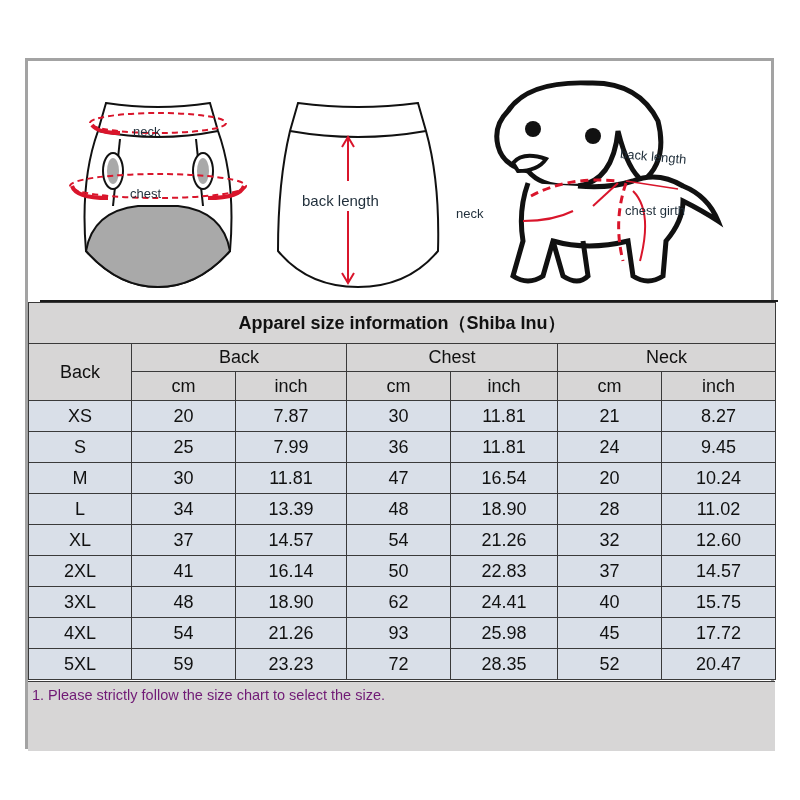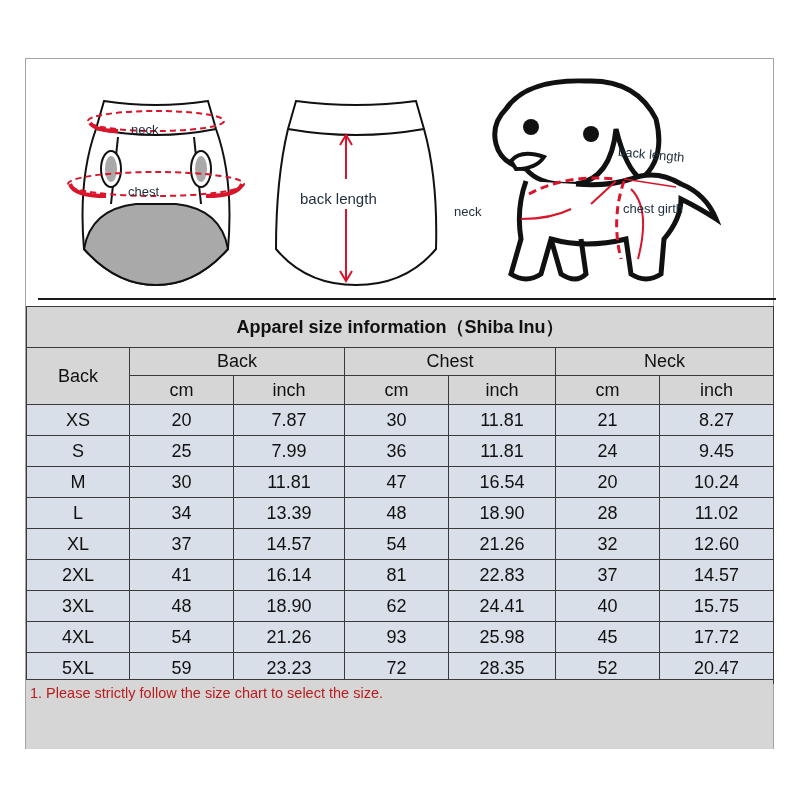--- a/index.html
+++ b/index.html
@@ -1,33 +1,33 @@
 <!DOCTYPE html>
 <html><head>
 <meta charset="utf-8">
 <style>
   html, body { margin: 0; padding: 0; background: #ffffff; }
   body { width: 800px; height: 800px; position: relative; overflow: hidden;
          font-family: "Liberation Sans", sans-serif; color: #111; }
   .frame { position: absolute; left: 25px; top: 58px; width: 749px; height: 691px;
-           border: 1px solid #a3a3a3; box-sizing: border-box; background: #fff; }
+           border: 3px solid #a3a3a3; box-sizing: border-box; background: #fff; }
   .illus { position: absolute; left: 0; top: 0; width: 100%; height: 241px; background: #fff; }
   .illus-line { position: absolute; left: 12px; top: 239px; width: 738px; height: 2px; background: #1a1a1a; }
   .lbl { position: absolute; font-size: 13px; color: #1f2e3a; white-space: nowrap; }
   .lbl.big { font-size: 15px; }
-  table.sz { position: absolute; left: 0; top: 247px; width: 747px; border-collapse: collapse;
+  table.sz { position: absolute; left: 0; top: 241px; width: 747px; border-collapse: collapse;
              table-layout: fixed; }
   table.sz td { border: 1px solid #3a3a3a; text-align: center; font-size: 18px; padding: 0; color: #111; }
   .title-row td { background: #d7d6d6; height: 40px; font-weight: bold; font-size: 18px; }
   .hdr td { background: #d7d6d6; }
   .hdr1 td { height: 27px; }
   .hdr2 td { height: 28px; }
   .data td { background: #d9dfe8; height: 30px; }
   .notes { position: absolute; left: 0; top: 620px; width: 747px; height: 70px; background: #d7d6d6;
-           border-top: 1px solid #3a3a3a; box-sizing: border-box; padding: 2px 4px; font-size: 14.5px; color: #b91c1c; }
+           border-top: 1px solid #3a3a3a; box-sizing: border-box; padding: 2px 4px; font-size: 14.5px; color: #701a75; }
   .notes div { line-height: 22px; }
 </style>
 </head>
 <body>
 
 <div class="frame">
 
   <div class="illus">
 
     <svg style="position:absolute;left:30px;top:30px" width="200" height="200" viewBox="0 0 200 200">
@@ -150,21 +150,21 @@
       <td>14.57</td>
       <td>54</td>
       <td>21.26</td>
       <td>32</td>
       <td>12.60</td>
     </tr>
     <tr class="data">
       <td>2XL</td>
       <td>41</td>
       <td>16.14</td>
-      <td>81</td>
+      <td>50</td>
       <td>22.83</td>
       <td>37</td>
       <td>14.57</td>
     </tr>
     <tr class="data">
       <td>3XL</td>
       <td>48</td>
       <td>18.90</td>
       <td>62</td>
       <td>24.41</td>

